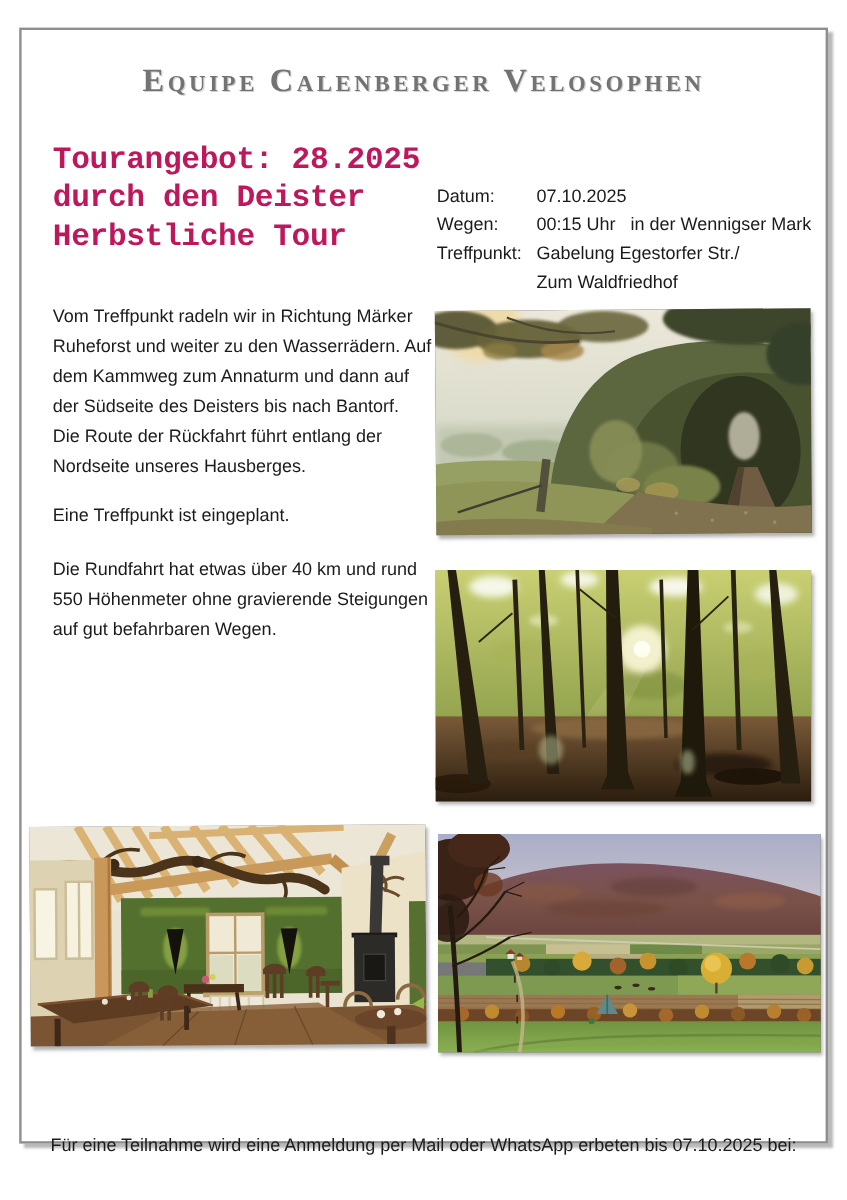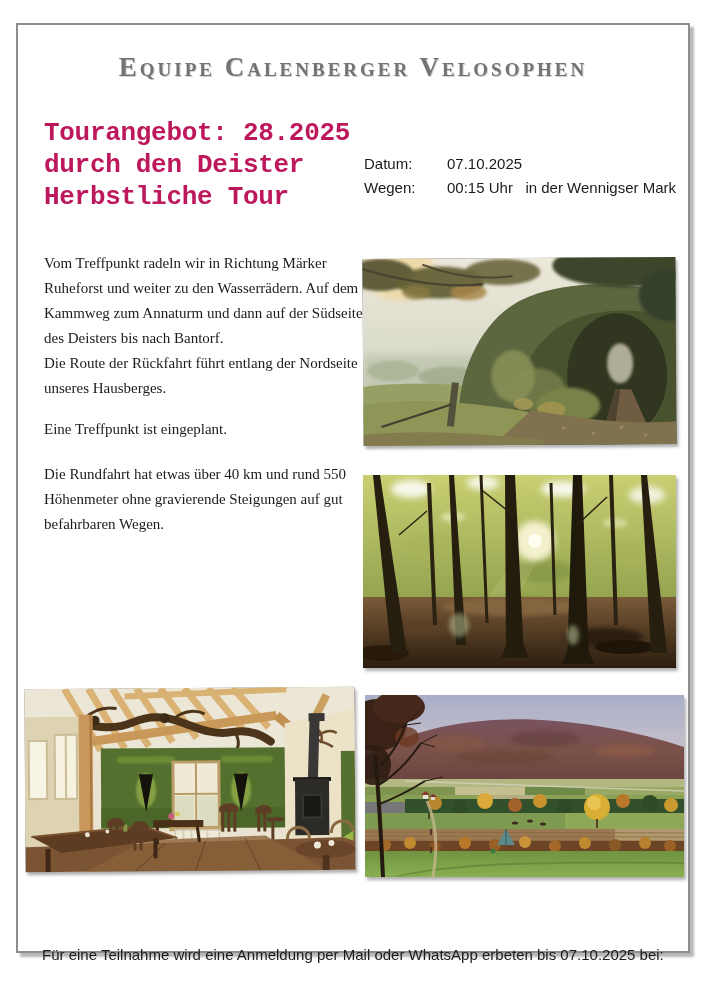--- a/index.html
+++ b/index.html
@@ -12,21 +12,21 @@
          font-family:"Liberation Serif",serif;font-variant:small-caps;font-weight:700;
          font-size:27px;letter-spacing:3px;color:#737373;
          text-shadow:1px 1px 0 rgba(205,205,205,.9);white-space:nowrap;}
   .tour-title{position:absolute;left:26px;top:92px;font-weight:700;font-size:26px;
               line-height:32px;letter-spacing:-0.3px;color:#be185d;font-family:Liberation Mono, monospace;}
   .details{position:absolute;left:346px;top:95px;font-size:15px;line-height:24px;margin-top:32px;}
   .detail-row{display:flex;}
   .detail-label{flex:0 0 83px;}
   .detail-value{white-space:pre-wrap;}
   .body-text{position:absolute;left:26px;top:226px;width:322px;font-size:15px;
-             line-height:25px;font-family:Liberation Serif, serif;}
+             line-height:25px;}
   .body-text p{margin:0;white-space:pre-line;}
   .body-text p.p2{margin-top:16px;}
   .body-text p.p3{margin-top:20px;}
   .body-text p.p4{margin-top:16px;}
   figure.photo{position:absolute;margin:0;line-height:0;
                box-shadow:2px 3px 3px rgba(100,100,100,.5);background:#777;}
   figure.photo svg{display:block;}
   .photo1{left:345px;top:233px;transform:rotate(-0.4deg);}
   .photo2{left:345px;top:450px;}
   .photo3{left:7px;top:663px;transform:rotate(-0.4deg);}
@@ -49,20 +49,25 @@
     </div>
 
     <div class="details">
       <div class="detail-row">
         <span class="detail-label">Datum:</span>
         <span class="detail-value">07.10.2025</span>
       </div>
       <div class="detail-row">
         <span class="detail-label">Wegen:</span>
         <span class="detail-value">00:15 Uhr   in der Wennigser Mark</span>
+      </div>
+      <div class="detail-row">
+        <span class="detail-label">Treffpunkt:</span>
+        <span class="detail-value">Gabelung Egestorfer Str./
+Zum Waldfriedhof</span>
       </div>
     </div>
 
     <div class="body-text">
       <p class="p1">Vom Treffpunkt radeln wir in Richtung Märker Ruheforst und weiter zu den Wasserrädern. Auf dem Kammweg zum Annaturm und dann auf der Südseite des Deisters bis nach Bantorf.
 Die Route der Rückfahrt führt entlang der Nordseite unseres Hausberges.</p>
       <p class="p2">Eine Treffpunkt ist eingeplant.</p>
       <p class="p3">Die Rundfahrt hat etwas über 40 km und rund 550 Höhenmeter ohne gravierende Steigungen auf gut befahrbaren Wegen.</p>
     </div>
 

